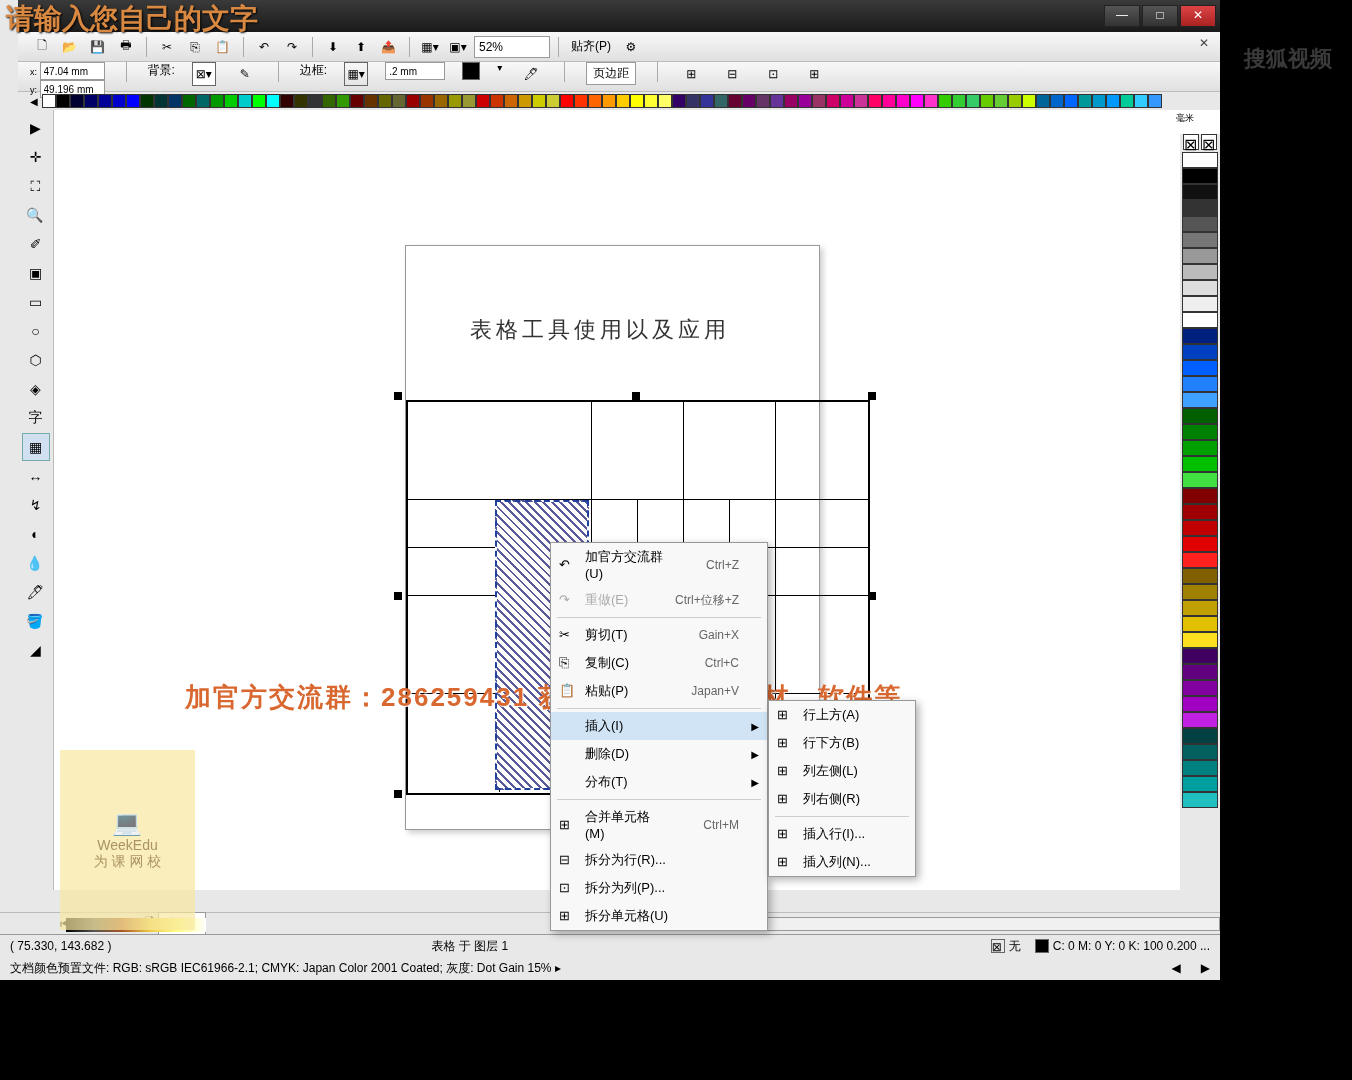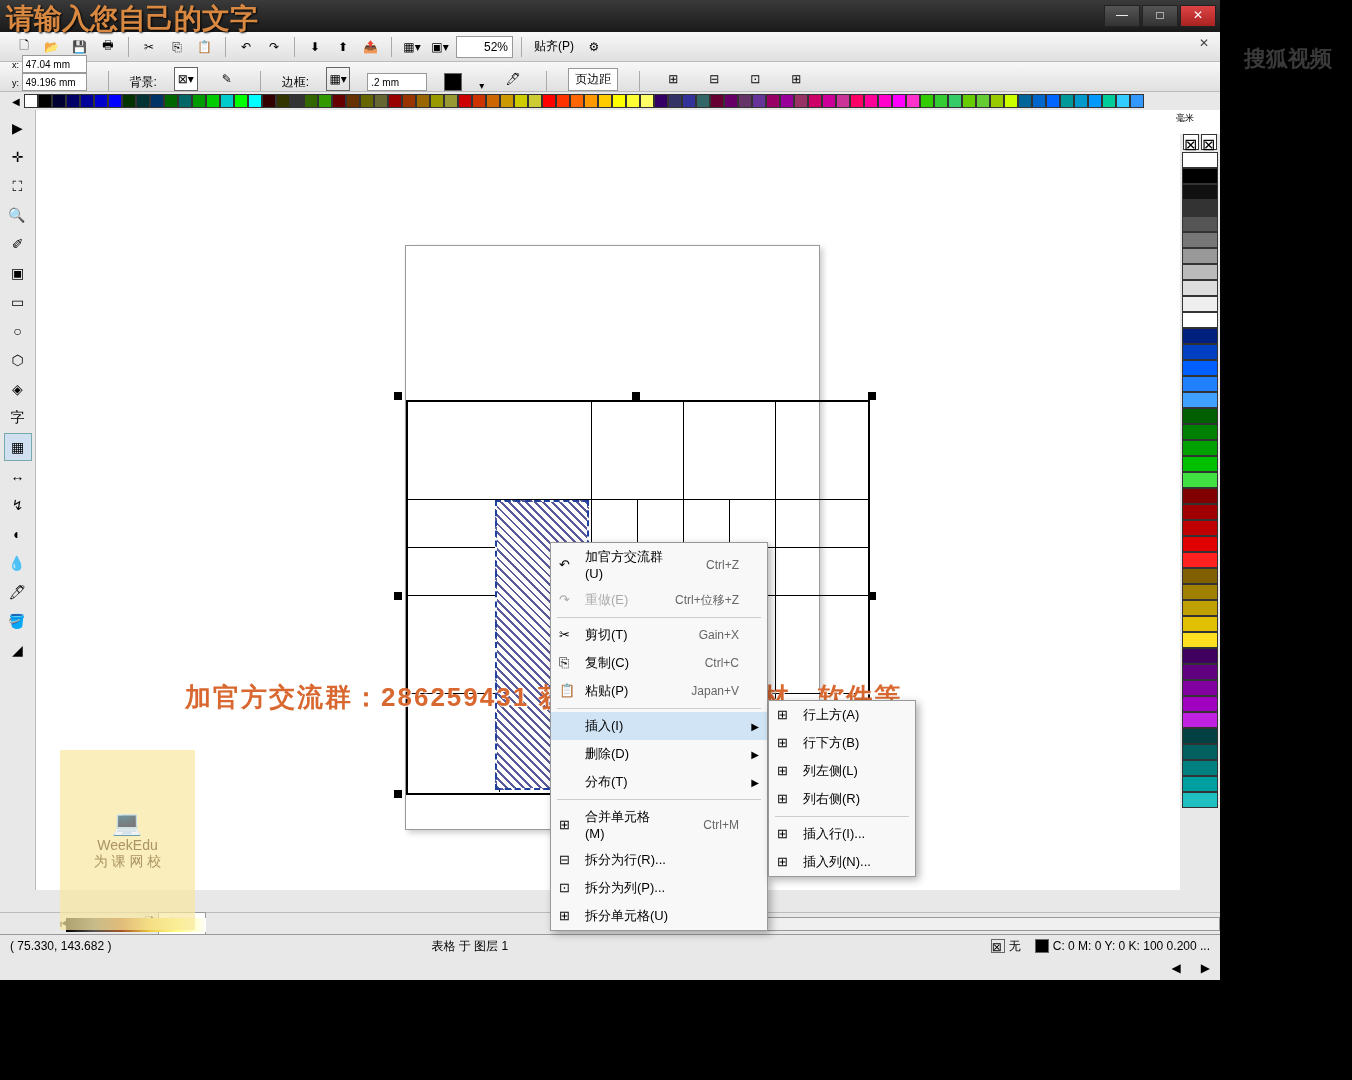--- a/index.html
+++ b/index.html
@@ -1,28 +1,28 @@
 <!DOCTYPE html>
 <html><head>
 <meta charset="utf-8">
 <style>
 * { margin: 0; padding: 0; box-sizing: border-box; font-family: "Microsoft YaHei", sans-serif; }
 body { background: #000; width: 1352px; height: 1080px; position: relative; overflow: hidden; }
-.app-window { position: absolute; left: 0; top: 0; width: 1220px; height: 980px; background: #e8e8e8; }
+.app-window { position: absolute; left: 0; top: 0; width: 1220px; height: 980px; background: #e8e8e8; padding-left: 18px; }
 .title-bar { height: 32px; background: linear-gradient(#3a3a3a, #1a1a1a); display: flex; align-items: center; justify-content: flex-end; padding-right: 4px; }
 .watermark-title { position: absolute; left: 6px; top: 0; font-size: 28px; font-weight: bold; color: #d88840; text-shadow: 1px 1px 2px #000; z-index: 100; }
 .win-btn { width: 36px; height: 22px; margin-left: 2px; background: linear-gradient(#555, #333); border: 1px solid #222; color: #fff; font-size: 12px; text-align: center; line-height: 18px; cursor: pointer; }
 .win-btn.close { background: linear-gradient(#d44, #a22); }
 .menu-bar { height: 24px; background: linear-gradient(#f0f0f0, #d8d8d8); display: flex; align-items: center; padding-left: 30px; border-bottom: 1px solid #999; }
 .menu-item { padding: 2px 10px; font-size: 13px; cursor: pointer; }
 .toolbar { height: 30px; background: linear-gradient(#f8f8f8, #e0e0e0); display: flex; align-items: center; padding-left: 12px; border-bottom: 1px solid #bbb; gap: 4px; }
 .tb-btn { width: 24px; height: 24px; border: 1px solid transparent; display: flex; align-items: center; justify-content: center; font-size: 12px; cursor: pointer; }
 .tb-sep { width: 1px; height: 20px; background: #aaa; margin: 0 4px; }
-.zoom-select { width: 57px; height: 22px; border: 1px solid #999; background: #fff; font-size: 12px; padding: 0 4px; text-align: right; }
-.prop-bar { height: 30px; background: linear-gradient(#f8f8f8, #e0e0e0); display: flex; align-items: flex-end; padding-left: 12px; border-bottom: 1px solid #bbb; gap: 17px; font-size: 12px; }
+.zoom-select { width: 76px; height: 22px; border: 1px solid #999; background: #fff; font-size: 12px; padding: 0 4px; }
+.prop-bar { height: 30px; background: linear-gradient(#f8f8f8, #e0e0e0); display: flex; align-items: flex-start; padding-left: 12px; border-bottom: 1px solid #bbb; gap: 17px; font-size: 12px; }
 .prop-field { width: 65px; height: 18px; border: 1px solid #999; background: #fff; padding: 0 3px; font-size: 10px; }
 .color-palette { height: 18px; background: #e8e8e8; display: flex; align-items: center; padding: 0 12px; overflow: hidden; }
 .pal-swatch { width: 14px; height: 14px; border: 1px solid #333; flex-shrink: 0; }
 .workspace { display: flex; height: calc(100% - 200px); }
 .toolbox { width: 36px; background: #e8e8e8; border-right: 1px solid #bbb; display: flex; flex-direction: column; padding-top: 4px; }
 .tool-btn { width: 28px; height: 28px; margin: 0 auto 1px; border: 1px solid transparent; display: flex; align-items: center; justify-content: center; font-size: 14px; cursor: pointer; }
 .tool-btn.active { background: #d0e0f0; border: 1px solid #7aa; }
 .canvas-area { flex: 1; background: #fff; position: relative; overflow: hidden; }
 .ruler-h { height: 18px; background: #f0f0f0; border-bottom: 1px solid #999; display: flex; align-items: flex-end; font-size: 9px; color: #333; padding-left: 18px; }
 .ruler-tick { position: relative; width: 100px; border-left: 1px solid #666; padding-left: 2px; }
@@ -226,20 +226,21 @@
       <div class="tool-btn">🪣</div>
       <div class="tool-btn">◢</div>
     </div>
 
     <div class="canvas-area">
       <span style="position:absolute;right:26px;top:2px;font-size:9px">毫米</span>
     </div>
   </div>
 
   <div class="page-bg"></div>
+  <div class="page-title">表格工具使用以及应用</div>
 
   <div class="table-obj">
     <div class="table-row" style="height:98px">
       <div class="table-cell" style="width:184px"></div>
         <div class="table-cell" style="width:92px"></div>
         <div class="table-cell" style="width:92px"></div>
         <div class="table-cell" style="width:92px"></div>
     </div>
     <div class="table-row" style="height:48px">
       <div class="table-cell" style="width:92px"></div>
@@ -445,19 +446,20 @@
       <span>( 75.330, 143.682 )</span>
       <span style="margin-left:300px">表格 于 图层 1</span>
       <span style="margin-left:auto;display:flex;align-items:center;gap:4px">
         <span style="border:1px solid #666;width:14px;height:14px">⊠</span>
         <span>无</span>
         <span style="background:#000;width:14px;height:14px;border:1px solid #666;margin-left:10px"></span>
         <span>C: 0 M: 0 Y: 0 K: 100  0.200 ...</span>
       </span>
     </div>
     <div class="status-row">
+      <span>文档颜色预置文件: RGB: sRGB IEC61966-2.1; CMYK: Japan Color 2001 Coated; 灰度: Dot Gain 15% ▸</span>
       <span style="margin-left:auto">◀</span>
       <span>▶</span>
     </div>
   </div>
 </div>
 
 <div class="sohu-logo">搜狐视频</div>
 
 </body></html>

